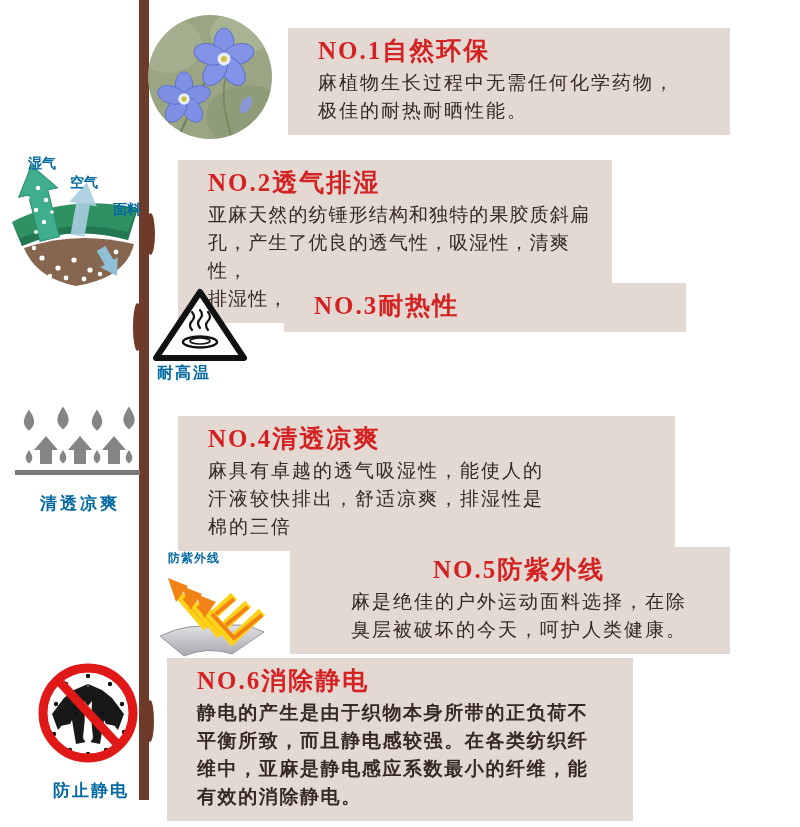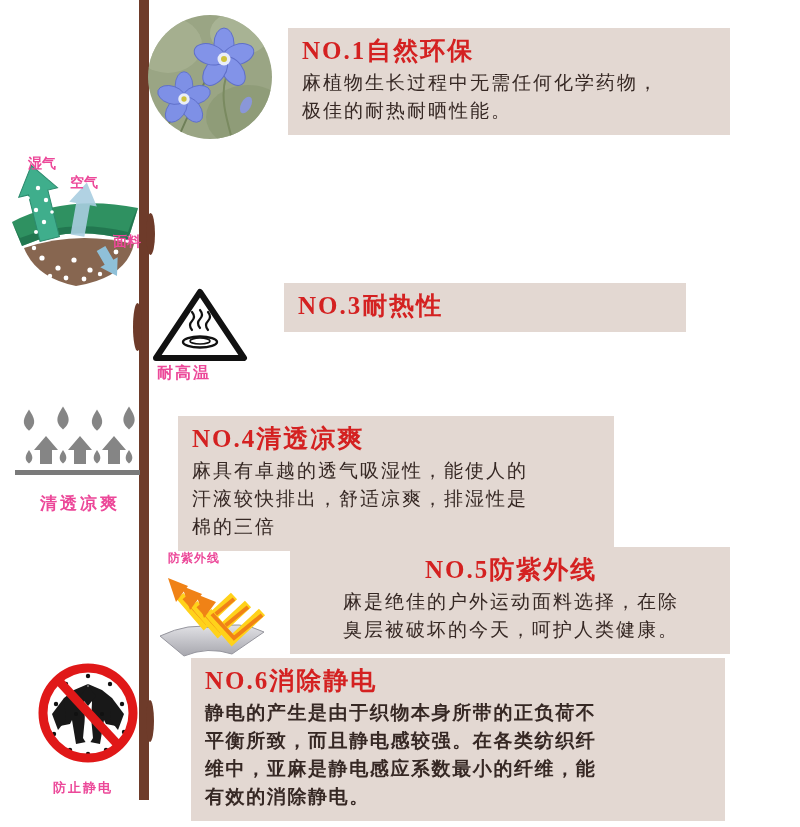--- a/index.html
+++ b/index.html
@@ -8,49 +8,49 @@
   #stage { position:relative; width:800px; height:827px; background:#fff; overflow:hidden; }
 
   
   .vine { position:absolute; left:139px; top:0; width:10px; height:800px; background:#6e3b2a; }
   .vine-bump { position:absolute; background:#6e3b2a; border-radius:50%; }
   .bump1 { left:146px; top:213px; width:9px; height:42px; }
   .bump2 { left:133px; top:303px; width:9px; height:48px; }
   .bump3 { left:146px; top:700px; width:8px; height:42px; }
 
   
-  .box { position:absolute; background:#e3d8d2; padding:7px 12px 10px 14px; }
+  .box { position:absolute; background:#e3d8d2; padding:7px 12px 10px 30px; }
   .title { font-weight:bold; color:#d42121; font-size:25px; line-height:32px; letter-spacing:2px; white-space:nowrap; }
   .body { color:#362824; font-size:19px; line-height:28px; letter-spacing:2px; white-space:pre-line; margin-top:2px; }
   .s1 { left:288px; top:28px;  width:442px; }
   .s2 { left:178px; top:160px; width:434px; }
   .s2 .body { letter-spacing:1.1px; }
   .s3 { left:284px; top:283px; width:402px; }
-  .s4 { left:178px; top:416px; width:436px; }
+  .s4 { left:178px; top:416px; width:497px; }
   .s5 { left:290px; top:547px; width:440px;text-align:center; }
-  .s6 { left:191px; top:658px; width:534px; }
+  .s6 { left:167px; top:658px; width:466px; }
   .s6 .body { letter-spacing:1.6px;font-weight:bold; }
 
   
   .icon-abs { position:absolute; }
-  .icon-label { position:absolute; font-family:"Liberation Sans","DejaVu Sans",sans-serif; font-weight:bold; color:#ec4899; white-space:nowrap; }
+  .icon-label { position:absolute; font-family:"Liberation Sans","DejaVu Sans",sans-serif; font-weight:bold; color:#0369a1; white-space:nowrap; }
   .flax-circle { left:148px; top:15px; width:124px; height:124px; border-radius:50%; overflow:hidden; }
   .breath-icon { left:6px; top:148px; width:140px; height:152px; }
   .breath-label { font-size:14px; }
   .lbl-moist { left:28px; top:155px; }
   .lbl-air   { left:70px; top:174px; }
-  .lbl-fab   { left:113px; top:201px;margin-top:32px; }
+  .lbl-fab   { left:113px; top:201px; }
   .heat-icon { left:150px; top:286px; width:100px; height:80px; }
   .lbl-heat  { left:157px; top:363px; font-size:16px; letter-spacing:2px; }
   .cool-icon { left:15px; top:400px; width:125px; height:86px; }
   .lbl-cool  { left:40px; top:492px; font-size:17px; letter-spacing:3px; }
   .lbl-uv    { left:168px; top:550px; font-size:12px; letter-spacing:1px; }
   .uv-icon   { left:156px; top:572px; width:112px; height:86px; }
   .static-icon { left:36px; top:658px; width:104px; height:114px; }
-  .lbl-static { left:53px; top:779px; font-size:13px; letter-spacing:2px;font-family:Liberation Mono, monospace; }
+  .lbl-static { left:53px; top:779px; font-size:17px; letter-spacing:2px;font-family:Liberation Mono, monospace; }
 </style>
 </head>
 <body>
 
 <div id="stage">
 
   <div class="vine"></div>
   <div class="vine-bump bump1"></div>
   <div class="vine-bump bump2"></div>
   <div class="vine-bump bump3"></div>
@@ -131,20 +131,26 @@
       </g>
 
       <g transform="rotate(150 104 116)">
         <polygon points="104,102 114,118 109,118 109,134 99,134 99,118 94,118" fill="#8fc0d8"></polygon>
       </g>
     </svg>
   </div>
   <span class="icon-label breath-label lbl-moist">湿气</span>
   <span class="icon-label breath-label lbl-air">空气</span>
   <span class="icon-label breath-label lbl-fab">面料</span>
+  <div class="box s2">
+    <div class="title">NO.2透气排湿</div>
+    <div class="body">亚麻天然的纺锤形结构和独特的果胶质斜扁
+孔，产生了优良的透气性，吸湿性，清爽性，
+排湿性，为此，有了“天然空调”之美誉。</div>
+  </div>
 
   <div class="icon-abs heat-icon">
     <svg width="100" height="80" viewBox="0 0 100 80">
       <path d="M50 6 L94 72 L6 72 Z" fill="#ffffff" stroke="#111111" stroke-width="6" stroke-linejoin="round"></path>
       <g stroke="#111111" stroke-width="2.2" fill="none" stroke-linecap="round">
         <path d="M42 26 q4 5 0 9 q-4 4 0 9"></path>
         <path d="M50 24 q4 5 0 9 q-4 4 0 9"></path>
         <path d="M58 26 q4 5 0 9 q-4 4 0 9"></path>
       </g>
       <ellipse cx="50" cy="56" rx="17" ry="5.5" fill="none" stroke="#111111" stroke-width="2.4"></ellipse>

